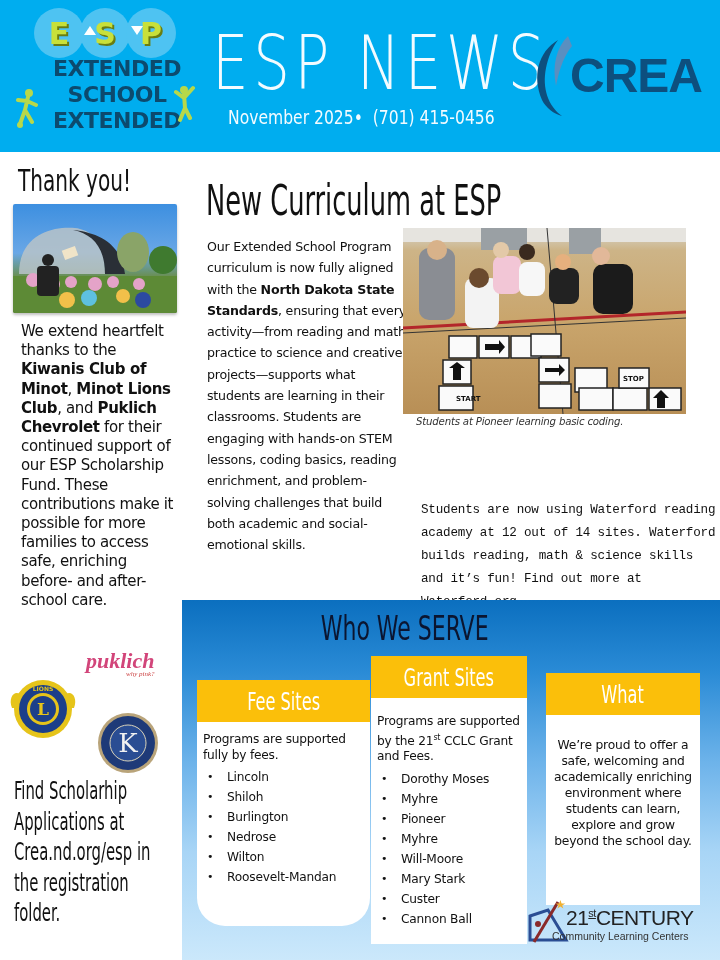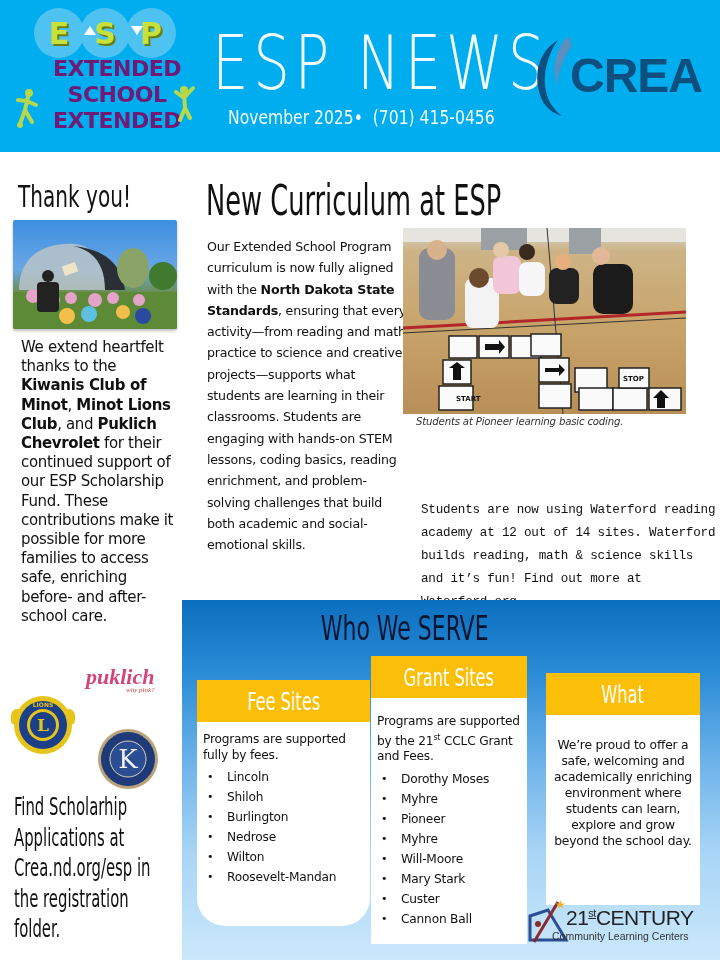--- a/index.html
+++ b/index.html
@@ -6,31 +6,31 @@
   html, body { width: 720px; height: 960px; overflow: hidden; background: #ffffff; }
   body { position: relative; font-family: "DejaVu Sans", sans-serif; color: #111; }
 
   .header { position: absolute; left: 0; top: 0; width: 720px; height: 152px; background: #00adef; }
   .esp-logo { position: absolute; left: 14px; top: 8px; width: 186px; height: 132px; }
   .esp-circles { position: absolute; left: 20px; top: 0; display: flex; gap: 0; }
   .esp-circle { width: 50px; height: 50px; border-radius: 50%; background: #4ec3f2; display: flex; align-items: center; justify-content: center; margin-right: -4px; font-family: "DejaVu Sans", sans-serif; font-weight: bold; font-size: 30px; color: #c8e03a; text-shadow: 2px 2px 0 #6a7d10; }
   .esp-tri { position: absolute; top: 18px; width: 0; height: 0; border-left: 6px solid transparent; border-right: 6px solid transparent; }
   .esp-tri.up { left: 70px; border-bottom: 9px solid #fff; }
   .esp-tri.down { left: 117px; border-top: 9px solid #fff; }
-  .esp-words { position: absolute; left: 28px; top: 48px; width: 150px; text-align: center; font-family: "DejaVu Sans", sans-serif; font-weight: bold; color: #701a75; line-height: 26px; font-size: 22px; letter-spacing: -0.5px; }
+  .esp-words { position: absolute; left: 28px; top: 48px; width: 150px; text-align: center; font-family: "DejaVu Sans", sans-serif; font-weight: bold; color: #0c4a6e; line-height: 26px; font-size: 22px; letter-spacing: -0.5px; }
   .kid { position: absolute; width: 22px; height: 40px; }
   .kid.left { left: 2px; top: 80px; }
   .kid.right { left: 160px; top: 76px; }
 
   .masthead { position: absolute; left: 212px; top: 18px; font-family: "DejaVu Sans", sans-serif; font-weight: 200; font-size: 74px; letter-spacing: 6px; color: #f3fbff; transform: scaleX(0.78); transform-origin: left top; line-height: 90px; font-stretch: condensed; }
   .subline { position: absolute; left: 228px; top: 106px; font-family: "DejaVu Sans", sans-serif; font-size: 19px; color: #f3fbff; transform: scaleX(0.82); transform-origin: left top; white-space: nowrap; }
   .crea { position: absolute; left: 528px; top: 36px; width: 180px; height: 80px; }
   .crea-text { position: absolute; left: 42px; top: 12px; font-family: "Liberation Sans", sans-serif; font-weight: bold; font-size: 48px; color: #0d4f7e; letter-spacing: -1px; }
 
-  .left-col { position: absolute; left: 0; top: 152px; width: 182px; height: 808px; padding-left: 20px; }
+  .left-col { position: absolute; left: 0; top: 136px; width: 182px; height: 808px; padding-left: 20px; }
   .hand { font-family: "DejaVu Sans Condensed", "DejaVu Sans", sans-serif; color: #111; transform-origin: left top; }
   .thank-title { position: absolute; left: 18px; top: 26px; font-size: 31px; transform: scaleX(0.72); white-space: nowrap; font-weight: 300; }
   .thank-photo { position: absolute; left: 13px; top: 68px; width: 164px; height: 109px; border-radius: 2px; overflow: hidden; background: linear-gradient(#3d8fe0 0%, #69a7e6 45%, #6a8b3a 70%, #3e6a2a 100%); box-shadow: 0 2px 3px rgba(0,0,0,0.25); }
   .thank-body { position: absolute; left: 21px; top: 186px; width: 160px; font-family: "DejaVu Sans", sans-serif; font-size: 15px; line-height: 19.2px; letter-spacing: -0.35px; color: #111; }
   .thank-body b { font-weight: bold; }
   .puklich { position: absolute; left: 86px; top: 512px; width: 76px; height: 34px; font-family: Liberation Serif, serif; font-style: italic; font-weight: bold; font-size: 22px; color: #d2457a; }
   .puklich small { position: absolute; left: 40px; top: 22px; font-size: 7px; font-weight: normal; color: #c44; }
   .lions { position: absolute; left: 8px; top: 542px; width: 70px; height: 62px; }
   .kiwanis { position: absolute; left: 97px; top: 576px; width: 62px; height: 62px; }
   .scholar { position: absolute; left: 14px; top: 640px; width: 250px; font-size: 25px; line-height: 30.5px; transform: scaleX(0.66); }

